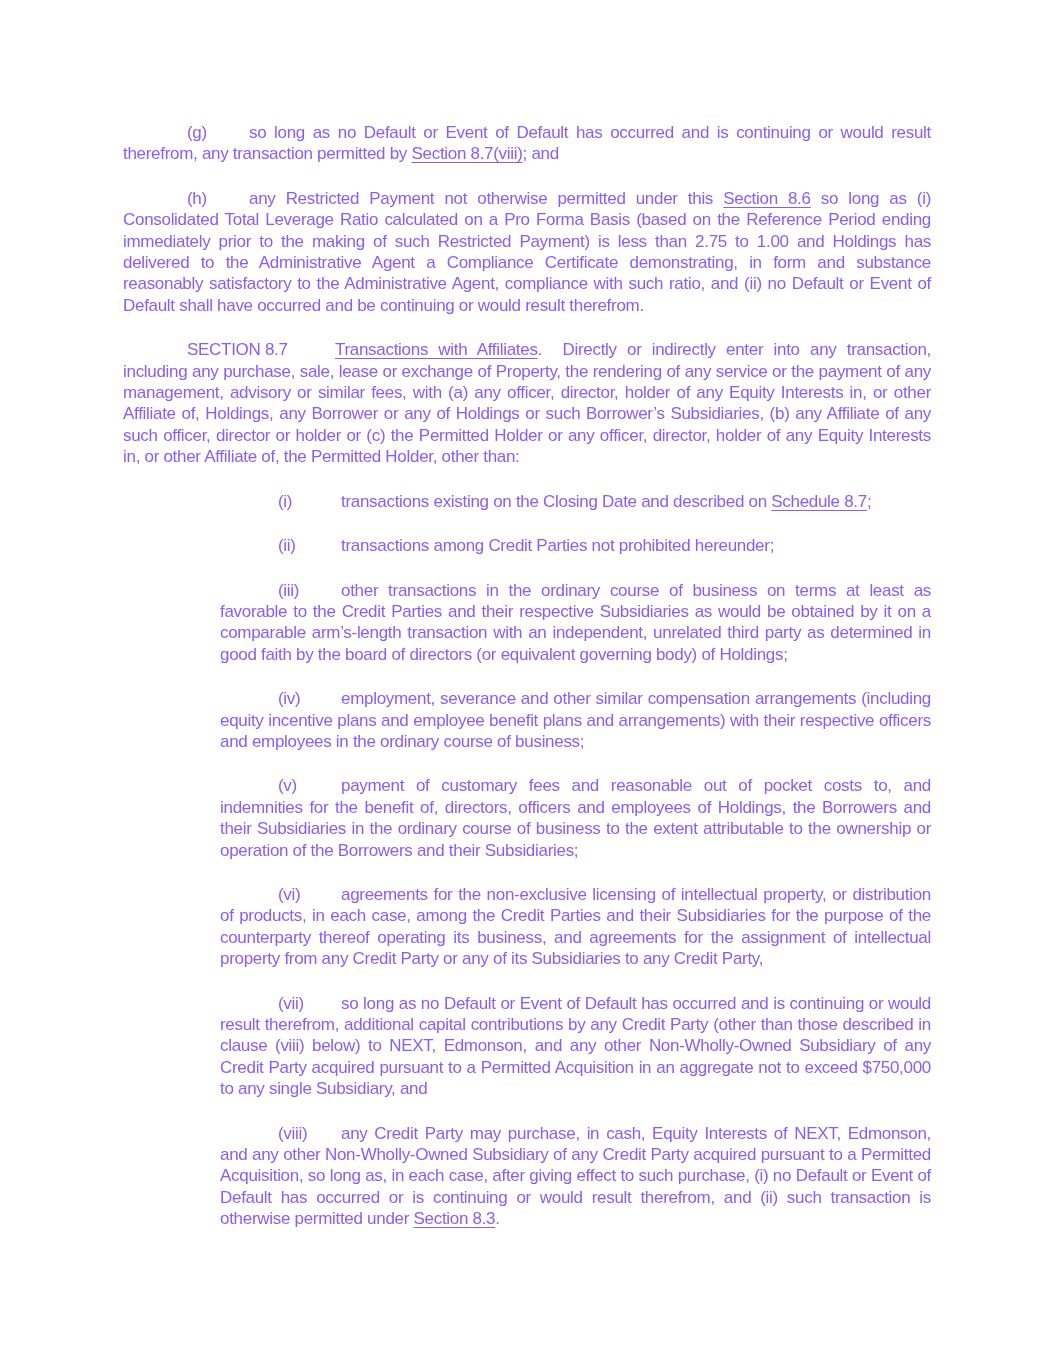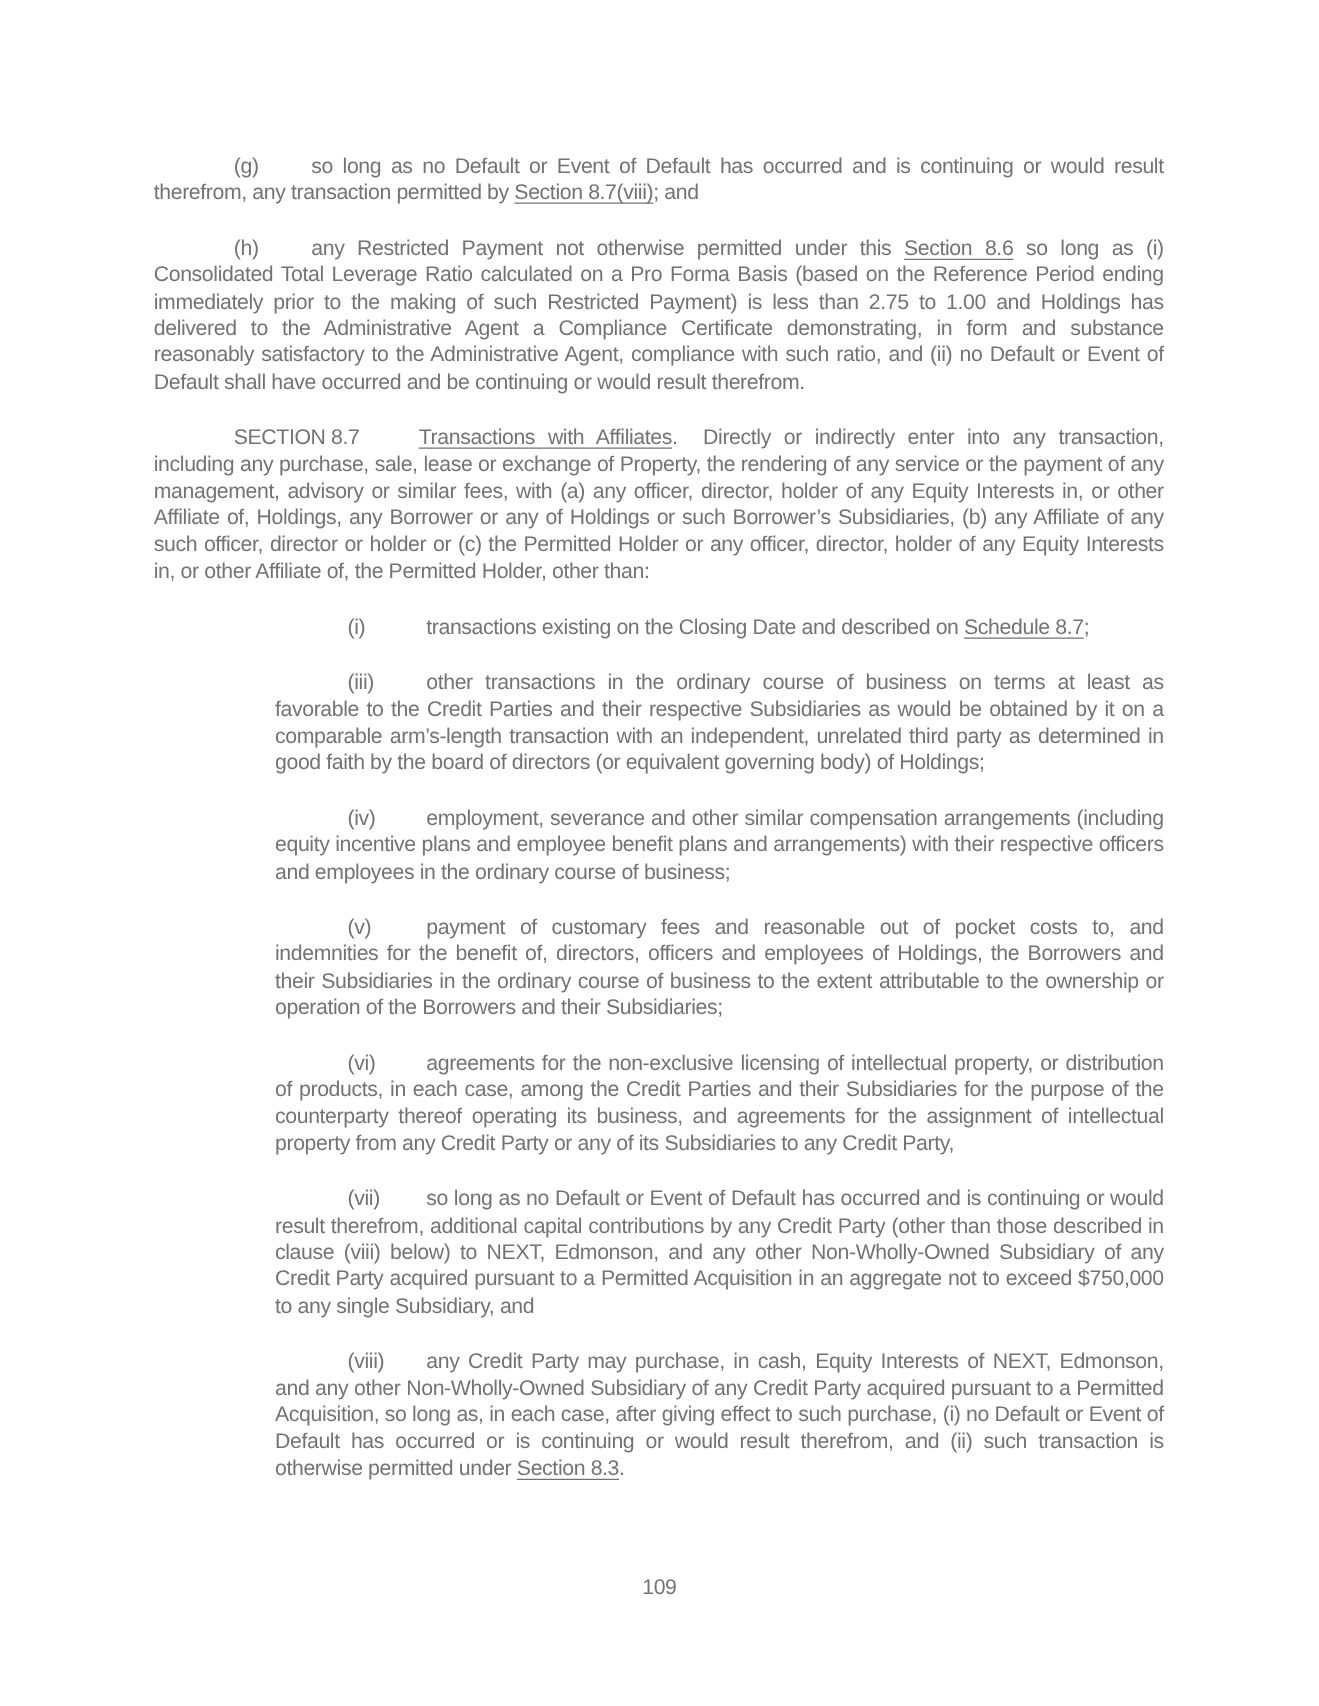--- a/index.html
+++ b/index.html
@@ -6,21 +6,21 @@
   .page {
     position: relative;
     width: 1055px;
     height: 1365px;
     background: #ffffff;
     overflow: hidden;
     font-family: "Liberation Sans", "DejaVu Sans", sans-serif;
     font-size: 17px;
     line-height: 21.4px;
     letter-spacing: -0.3px;
-    color: #737373;
+    color: #8b5cf6;
   }
   .doc-body {
     position: absolute;
     left: 123px;
     top: 122px;
     width: 808px;
   }
   p.para {
     margin: 0 0 23px 0;
     text-align: justify;
@@ -49,21 +49,21 @@
 </style>
 </head>
 <body>
 
 <div class="page">
   <div class="doc-body">
       <p class="para body"><span class="plabel" style="width: 62px;">(g)</span><span>so long as no Default or Event of Default has occurred and is continuing or would result therefrom, any transaction permitted by </span><span class="u">Section 8.7(viii)</span><span>; and</span></p>
       <p class="para body"><span class="plabel" style="width: 62px;">(h)</span><span>any Restricted Payment not otherwise permitted under this </span><span class="u">Section 8.6</span><span> so long as (i) Consolidated Total Leverage Ratio calculated on a Pro Forma Basis (based on the Reference Period ending immediately prior to the making of such Restricted Payment) is less than 2.75 to 1.00 and Holdings has delivered to the Administrative Agent a Compliance Certificate demonstrating, in form and substance reasonably satisfactory to the Administrative Agent, compliance with such ratio, and (ii) no Default or Event of Default shall have occurred and be continuing or would result therefrom.</span></p>
       <p class="para body"><span class="plabel" style="width: 148px;">SECTION 8.7</span><span class="u">Transactions with Affiliates</span><span>.&nbsp; Directly or indirectly enter into any transaction, including any purchase, sale, lease or exchange of Property, the rendering of any service or the payment of any management, advisory or similar fees, with (a) any officer, director, holder of any Equity Interests in, or other Affiliate of, Holdings, any Borrower or any of Holdings or such Borrower’s Subsidiaries, (b) any Affiliate of any such officer, director or holder or (c) the Permitted Holder or any officer, director, holder of any Equity Interests in, or other Affiliate of, the Permitted Holder, other than:</span></p>
       <p class="para sub"><span class="plabel" style="width: 63px;">(i)</span><span>transactions existing on the Closing Date and described on </span><span class="u">Schedule 8.7</span><span>;</span></p>
+      <p class="para sub"><span class="plabel" style="width: 63px;">(ii)</span><span>transactions among Credit Parties not prohibited hereunder;</span></p>
       <p class="para sub"><span class="plabel" style="width: 63px;">(iii)</span><span>other transactions in the ordinary course of business on terms at least as favorable to the Credit Parties and their respective Subsidiaries as would be obtained by it on a comparable arm’s-length transaction with an independent, unrelated third party as determined in good faith by the board of directors (or equivalent governing body) of Holdings;</span></p>
       <p class="para sub"><span class="plabel" style="width: 63px;">(iv)</span><span>employment, severance and other similar compensation arrangements (including equity incentive plans and employee benefit plans and arrangements) with their respective officers and employees in the ordinary course of business;</span></p>
       <p class="para sub"><span class="plabel" style="width: 63px;">(v)</span><span>payment of customary fees and reasonable out of pocket costs to, and indemnities for the benefit of, directors, officers and employees of Holdings, the Borrowers and their Subsidiaries in the ordinary course of business to the extent attributable to the ownership or operation of the Borrowers and their Subsidiaries;</span></p>
       <p class="para sub"><span class="plabel" style="width: 63px;">(vi)</span><span>agreements for the non-exclusive licensing of intellectual property, or distribution of products, in each case, among the Credit Parties and their Subsidiaries for the purpose of the counterparty thereof operating its business, and agreements for the assignment of intellectual property from any Credit Party or any of its Subsidiaries to any Credit Party,</span></p>
       <p class="para sub"><span class="plabel" style="width: 63px;">(vii)</span><span>so long as no Default or Event of Default has occurred and is continuing or would result therefrom, additional capital contributions by any Credit Party (other than those described in clause (viii) below) to NEXT, Edmonson, and any other Non-Wholly-Owned Subsidiary of any Credit Party acquired pursuant to a Permitted Acquisition in an aggregate not to exceed $750,000 to any single Subsidiary, and</span></p>
       <p class="para sub"><span class="plabel" style="width: 63px;">(viii)</span><span>any Credit Party may purchase, in cash, Equity Interests of NEXT, Edmonson, and any other Non-Wholly-Owned Subsidiary of any Credit Party acquired pursuant to a Permitted Acquisition, so long as, in each case, after giving effect to such purchase, (i) no Default or Event of Default has occurred or is continuing or would result therefrom, and (ii) such transaction is otherwise permitted under </span><span class="u">Section 8.3</span><span>.</span></p>
     </div>
-  <div class="page-number">109</div>
 </div>
 
 </body></html>

